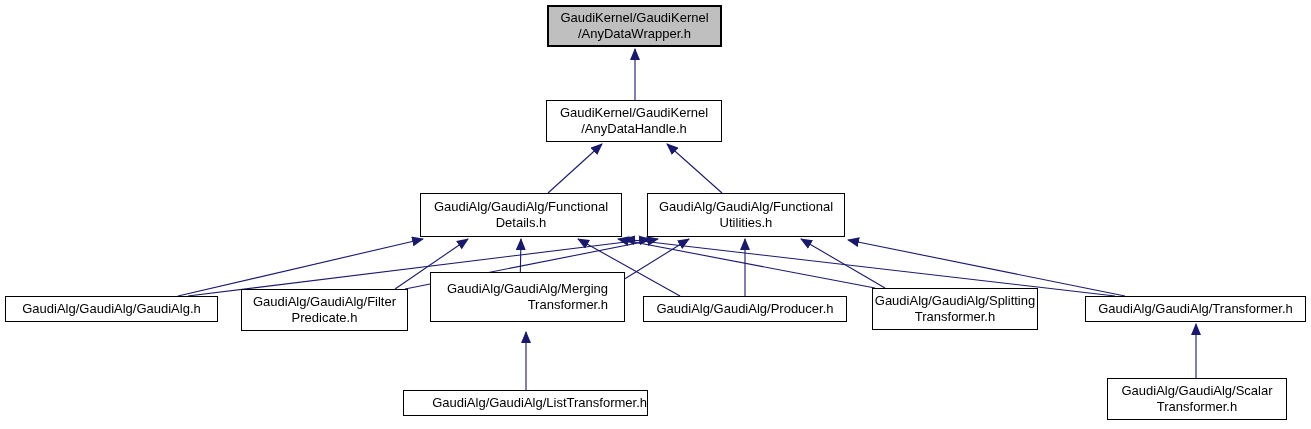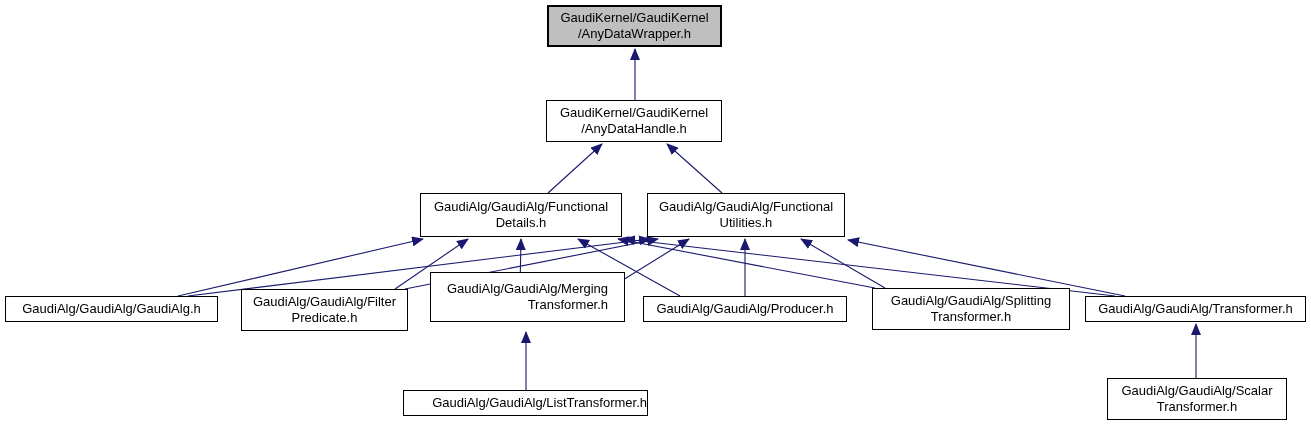--- a/index.html
+++ b/index.html
@@ -80,20 +80,20 @@
       <div class="node" style="left: 420px; top: 193px; width: 202px; height: 44px;"><span>GaudiAlg/GaudiAlg/Functional
 Details.h</span></div>
       <div class="node" style="left: 647px; top: 193px; width: 198px; height: 44px;"><span>GaudiAlg/GaudiAlg/Functional
 Utilities.h</span></div>
       <div class="node" style="left: 5px; top: 296px; width: 213px; height: 26px;"><span>GaudiAlg/GaudiAlg/GaudiAlg.h</span></div>
       <div class="node" style="left: 241px; top: 289px; width: 167px; height: 42px;"><span>GaudiAlg/GaudiAlg/Filter
 Predicate.h</span></div>
       <div class="node" style="left: 430px; top: 272px; width: 195px; height: 50px; text-align: right;"><span>GaudiAlg/GaudiAlg/Merging
 Transformer.h</span></div>
       <div class="node" style="left: 643px; top: 296px; width: 204px; height: 26px;"><span>GaudiAlg/GaudiAlg/Producer.h</span></div>
-      <div class="node" style="left: 872px; top: 288px; width: 198px; height: 42px;"><span>GaudiAlg/GaudiAlg/Splitting
+      <div class="node" style="left: 872px; top: 288px; width: 166px; height: 42px;"><span>GaudiAlg/GaudiAlg/Splitting
 Transformer.h</span></div>
       <div class="node" style="left: 1085px; top: 296px; width: 221px; height: 26px;"><span>GaudiAlg/GaudiAlg/Transformer.h</span></div>
       <div class="node" style="left: 403px; top: 390px; width: 245px; height: 26px; justify-content: flex-end;"><span>GaudiAlg/GaudiAlg/ListTransformer.h</span></div>
       <div class="node" style="left: 1107px; top: 378px; width: 180px; height: 42px; align-items: center;"><span>GaudiAlg/GaudiAlg/Scalar
 Transformer.h</span></div>
     </div>
 </div>
 
 </body></html>

